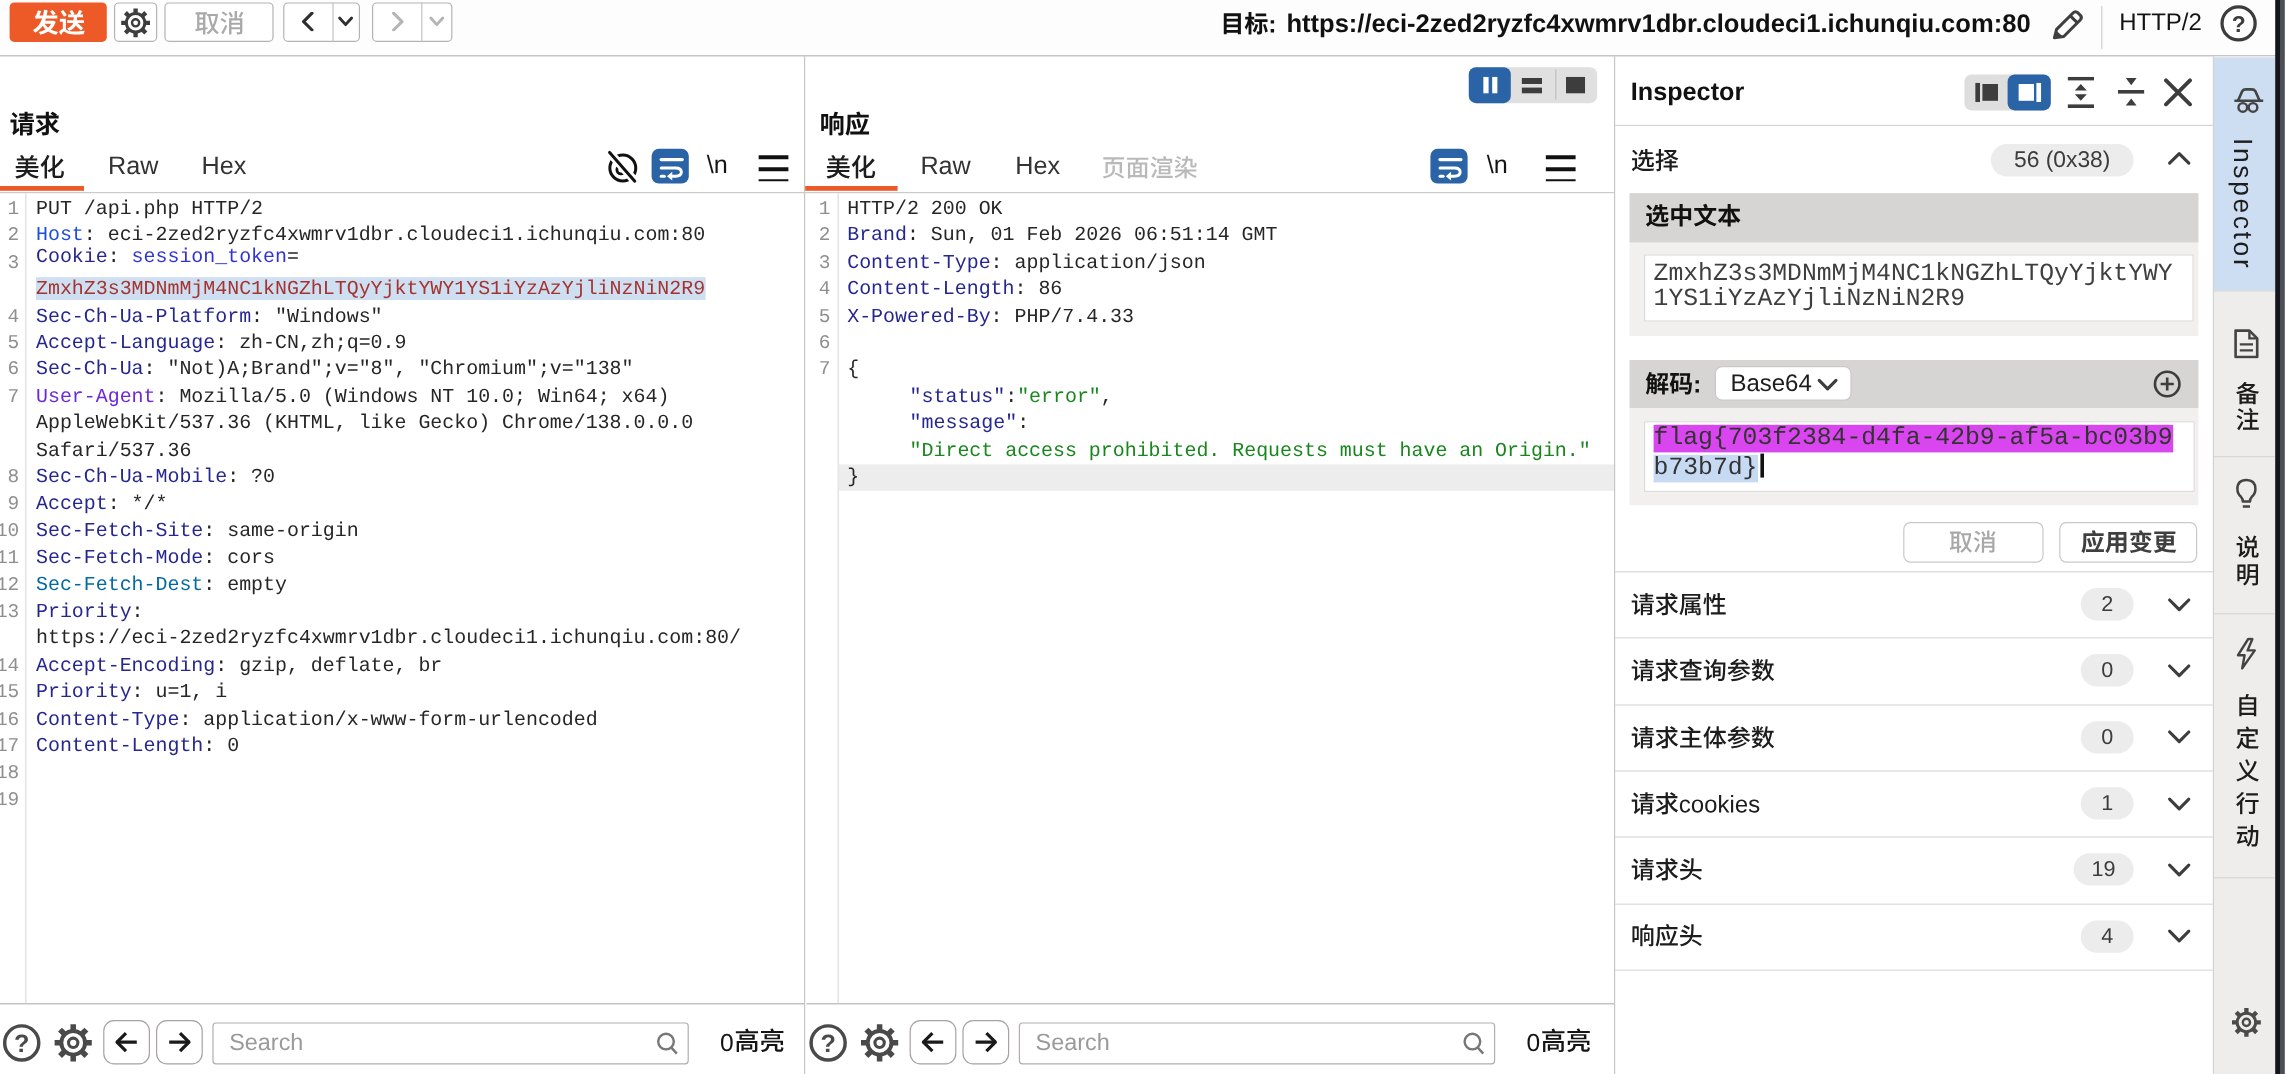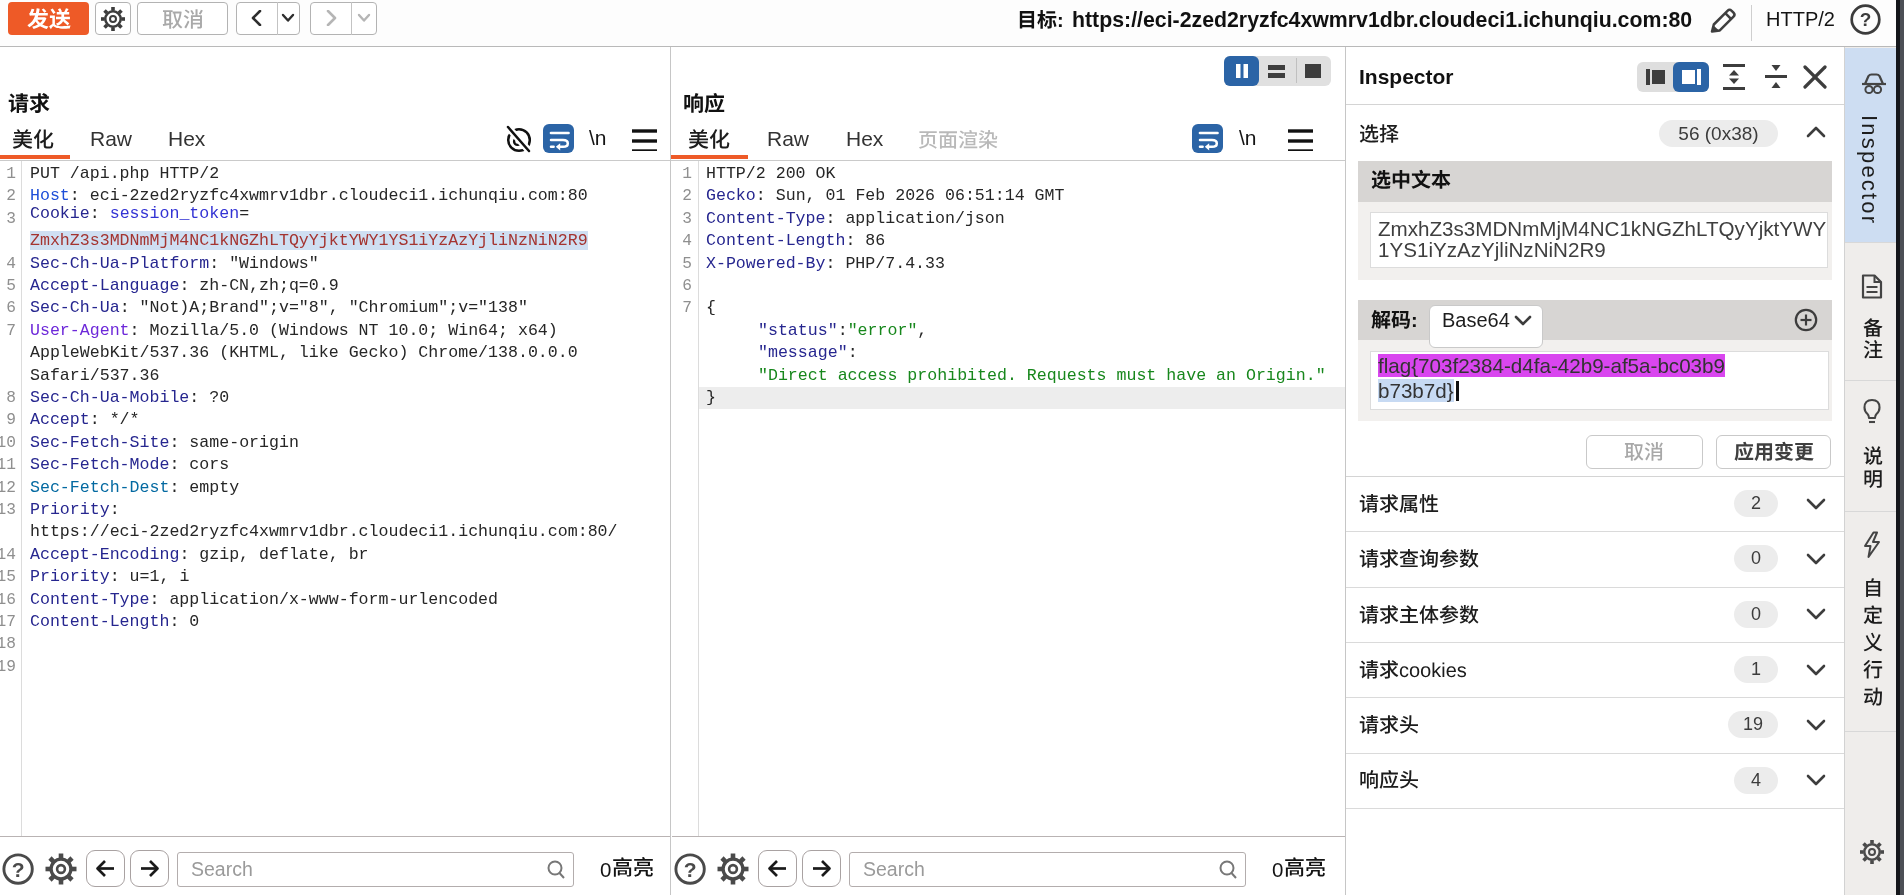--- a/index.html
+++ b/index.html
@@ -1,17 +1,17 @@
 <!DOCTYPE html>
 <html><head><meta charset="utf-8"><title>Repeater</title><style>
 *{margin:0;padding:0;box-sizing:border-box;}
 html,body{width:1904px;height:895px;overflow:hidden;background:#fff;
   font-family:"Liberation Sans", sans-serif;}
 .a{position:absolute;}
-.mono{font-family:Liberation Sans, sans-serif;}
+.mono{font-family:Liberation Mono, monospace;}
 .row{position:absolute;height:22.4px;line-height:22.4px;font-size:16.6px;
   font-family:"Liberation Mono", monospace;white-space:pre;color:#262626;}
 .gn{position:absolute;height:22.4px;line-height:22.4px;font-size:16.2px;
   font-family:"Liberation Mono", monospace;color:#8f8f8f;text-align:right;}
 .btn{position:absolute;border:1.5px solid #b3b3b3;border-radius:4px;background:#fff;}
 .tab{position:absolute;font-size:19px;color:#262626;}
 .pill{position:absolute;background:#ececec;border-radius:13.5px;text-align:center;
   font-size:19px;color:#3c3c3c;}
 </style></head><body>
 <div class="a" style="left:0;top:0;width:1904px;height:47px;background:#fdfdfd;border-bottom:1.5px solid #b9b9b9"></div>
@@ -206,21 +206,21 @@
 <div class="a" style="left:1239px;top:126px;font-size:21px;font-weight:500;color:#141414;line-height:24px">\n</div>
 <svg class="a" style="left:1288px;top:129px" width="26" height="22" viewBox="0 0 26 22">
     <line x1="0" y1="2" x2="25" y2="2" stroke="#111" stroke-width="3.4"></line>
     <line x1="0" y1="12" x2="25" y2="12" stroke="#111" stroke-width="3.4"></line>
     <line x1="0" y1="22" x2="25" y2="22" stroke="#111" stroke-width="3.4"></line>
   </svg>
 <div class="a" style="left:698px;top:161px;width:1px;height:675px;background:#dcdcdc"></div>
 <div class="gn" style="left:668px;top:163.0px;width:24px">1</div>
 <div class="row" style="left:706px;top:163.0px">HTTP/2 200 OK</div>
 <div class="gn" style="left:668px;top:185.4px;width:24px">2</div>
-<div class="row" style="left:706px;top:185.4px"><span style="color:#26268f">Gecko</span>: Sun, 01 Feb 2026 06:51:14 GMT</div>
+<div class="row" style="left:706px;top:185.4px"><span style="color:#26268f">Brand</span>: Sun, 01 Feb 2026 06:51:14 GMT</div>
 <div class="gn" style="left:668px;top:207.8px;width:24px">3</div>
 <div class="row" style="left:706px;top:207.8px"><span style="color:#26268f">Content-Type</span>: application/json</div>
 <div class="gn" style="left:668px;top:230.2px;width:24px">4</div>
 <div class="row" style="left:706px;top:230.2px"><span style="color:#26268f">Content-Length</span>: 86</div>
 <div class="gn" style="left:668px;top:252.6px;width:24px">5</div>
 <div class="row" style="left:706px;top:252.6px"><span style="color:#26268f">X-Powered-By</span>: PHP/7.4.33</div>
 <div class="gn" style="left:668px;top:275.0px;width:24px">6</div>
 <div class="row" style="left:706px;top:275.0px"></div>
 <div class="gn" style="left:668px;top:297.4px;width:24px">7</div>
 <div class="row" style="left:706px;top:297.4px">{</div>
@@ -359,21 +359,21 @@
 1YS1iYzAzYjliNzNiN2R9</div>
 <div class="a" style="left:1358px;top:300px;width:474px;height:121px;background:#f2f0ee"></div>
 <div class="a" style="left:1358px;top:300px;width:474px;height:40px;background:#d7d5d3"></div>
 <svg class="a" style="left:1371.0px;top:307.0px;overflow:visible" width="47" height="26" viewBox="0 0 47 26">
     <g transform="translate(0 20.0)">
       <path transform="translate(0.0 0.0) scale(0.020000 -0.020000)" d="M251 504V418H197V504ZM330 504H387V418H330ZM184 592C197 616 208 640 219 666H318C310 640 300 614 290 592ZM168 850C140 731 88 614 19 540C40 527 77 496 98 476V327C98 215 92 66 24 -38C48 -49 92 -76 110 -93C153 -29 175 57 186 143H251V-27H330V8C341 -19 350 -54 352 -77C397 -77 428 -75 454 -57C479 -40 485 -10 485 33V241C509 230 550 209 569 196C584 218 597 244 610 274H704V183H514V80H704V-89H818V80H967V183H818V274H946V375H818V454H704V375H644C649 396 654 417 658 438L570 456C670 512 707 596 724 700H835C831 617 826 583 817 572C810 563 802 562 790 562C777 562 750 563 718 566C733 540 743 499 745 469C786 468 824 468 847 472C872 475 891 484 908 504C930 531 938 600 943 760C944 773 945 799 945 799H504V700H616C602 626 572 566 485 527V592H394C415 633 436 678 450 717L379 761L363 757H253C261 780 268 804 274 827ZM251 332V231H194C196 264 197 297 197 326V332ZM330 332H387V231H330ZM330 143H387V35C387 25 385 22 376 22L330 23ZM485 246V516C507 496 529 464 540 441L560 451C546 375 520 299 485 246Z" fill="#111"></path>
       <path transform="translate(20.0 0.0) scale(0.020000 -0.020000)" d="M419 218V112H776V218ZM487 652C480 543 465 402 451 315H483L828 314C813 131 794 52 772 31C762 20 752 18 736 18C717 18 678 18 637 22C654 -7 667 -53 669 -85C717 -87 761 -86 789 -83C822 -79 845 -69 869 -42C904 -4 926 104 946 369C948 383 950 416 950 416H839C854 541 869 683 876 795L792 803L773 798H439V690H753C746 608 736 507 725 416H576C585 489 593 573 599 645ZM43 805V697H150C125 564 84 441 21 358C37 323 59 247 63 216C77 233 91 252 104 272V-42H205V33H382V494H208C230 559 248 628 262 697H404V805ZM205 389H279V137H205Z" fill="#111"></path>
       <path transform="translate(40.0 0.0) scale(0.009766 -0.009766)" d="M197 752V1034H485V752ZM197 0V281H485V0Z" fill="#111"></path>
     </g>
   </svg>
-<div class="a" style="left:1429px;top:305px;width:114px;height:43px;background:#fff;border:1px solid #c9c9c9;border-radius:6px;font-size:20px;color:#1d1d1d;line-height:28px;padding-left:12px">Base64</div>
+<div class="a" style="left:1429px;top:305px;width:114px;height:29px;background:#fff;border:1px solid #c9c9c9;border-radius:6px;font-size:20px;color:#1d1d1d;line-height:28px;padding-left:12px">Base64</div>
 <svg class="a" style="left:1514px;top:315px" width="18" height="11" viewBox="0 0 18 11">
     <polyline points="2,2 9,9 16,2" fill="none" stroke="#3d3d3d" stroke-width="2.6" stroke-linecap="round" stroke-linejoin="round"></polyline>
   </svg>
 <svg class="a" style="left:1794px;top:308px" width="24" height="24" viewBox="0 0 24 24">
     <circle cx="12" cy="12" r="10.2" fill="none" stroke="#3d3d3d" stroke-width="2.2"></circle>
     <line x1="12" y1="6.5" x2="12" y2="17.5" stroke="#3d3d3d" stroke-width="2.2"></line>
     <line x1="6.5" y1="12" x2="17.5" y2="12" stroke="#3d3d3d" stroke-width="2.2"></line>
   </svg>
 <div class="a" style="left:1370px;top:351px;width:459px;height:59px;background:#fff;border:1px solid #dcdcdc"></div>
 <div class="a mono" style="left:1378px;top:352.5px;font-size:20.6px;line-height:25.7px;color:#333;white-space:pre"><span style="background:#d946ef">flag{703f2384-d4fa-42b9-af5a-bc03b9</span>

